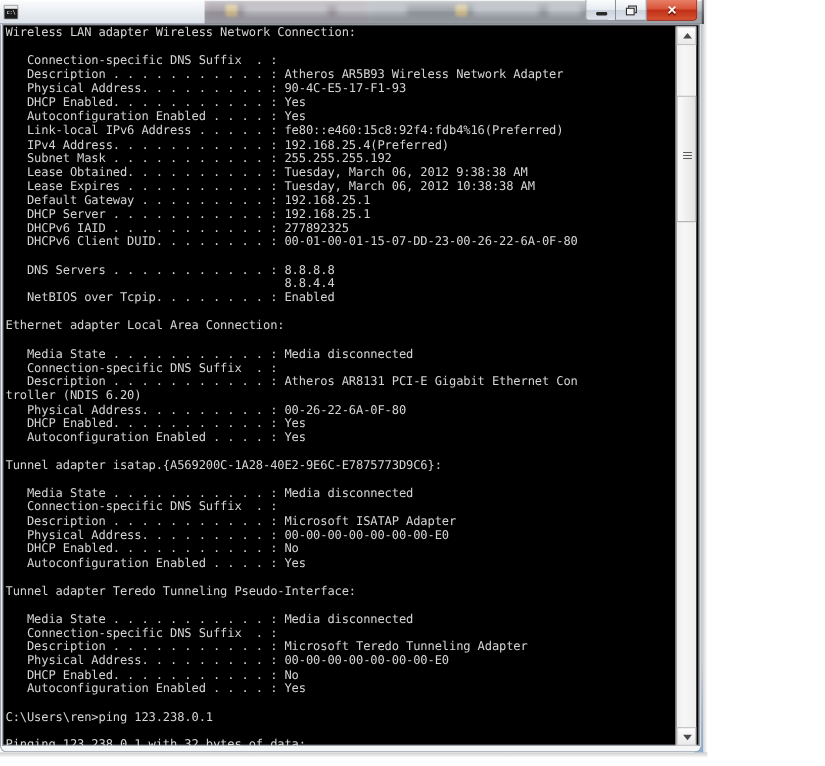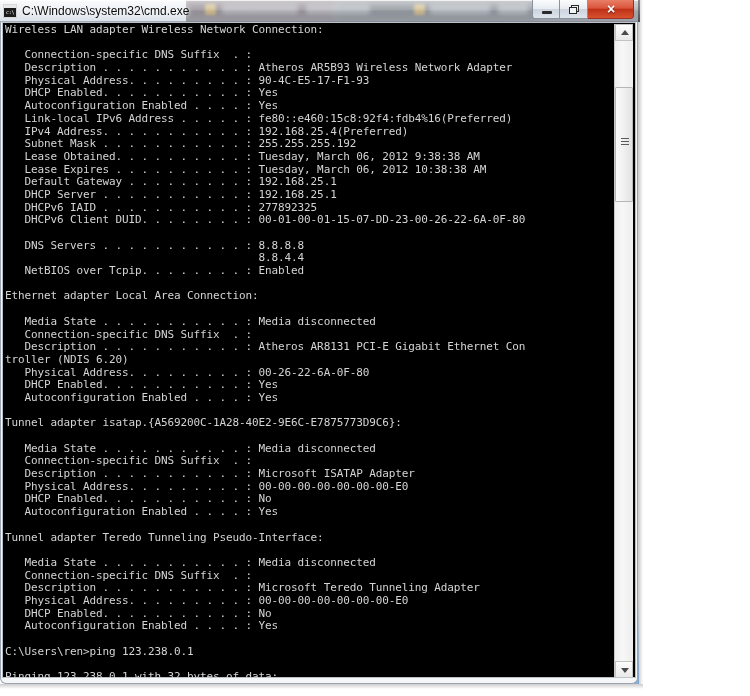--- a/index.html
+++ b/index.html
@@ -385,21 +385,20 @@
     <div class="titlebar">
       <div class="titlebar-glass"></div>
       <div class="titlebar-left-wash"></div>
       <div class="titlebar-hl"></div>
 
       <div class="cmd-icon">
         <div class="bar"></div>
         <div class="prompt">c:\</div>
       </div>
 
-      <div class="title-text">C:\Windows\system32\cmd.exe</div>
 
       <div class="win-controls">
         <div class="wb min">
           <div class="glyph-min"></div>
         </div>
         <div class="wb restore">
           <div class="glyph-restore">
             <div class="back"></div>
             <div class="front"></div>
           </div>

